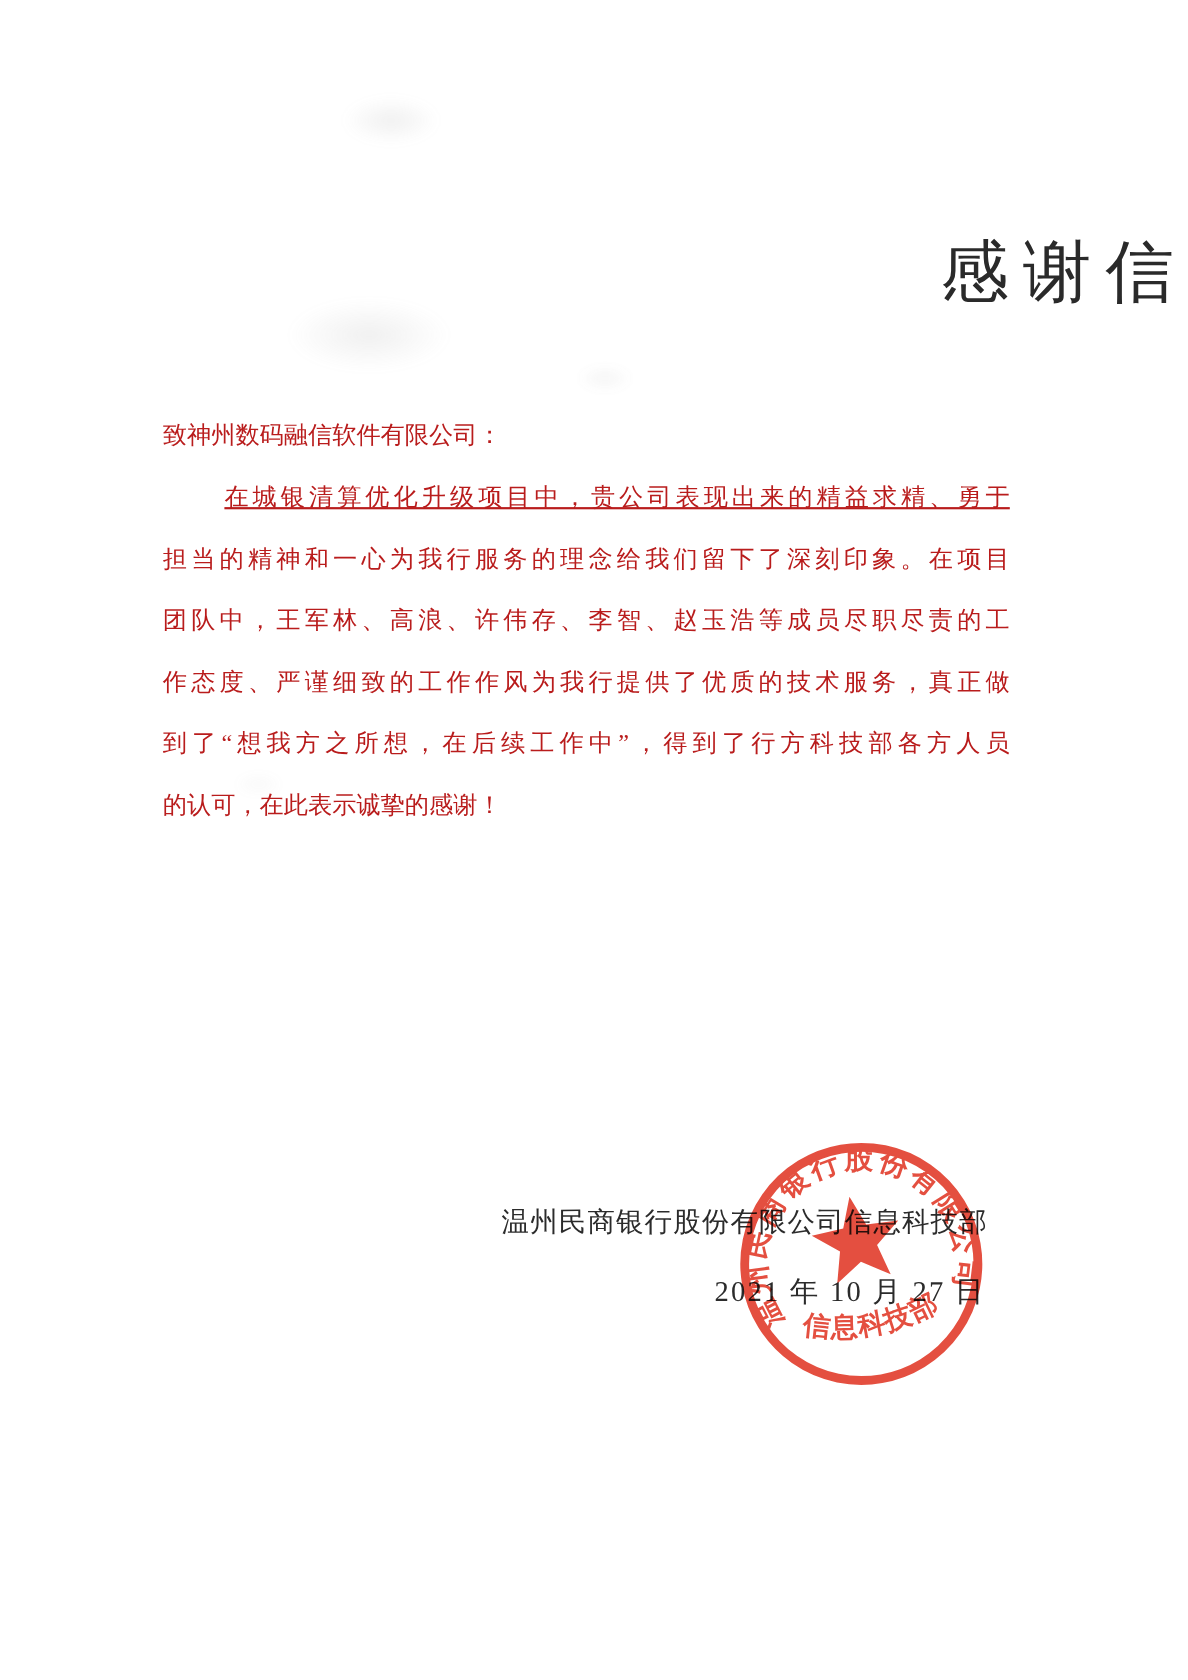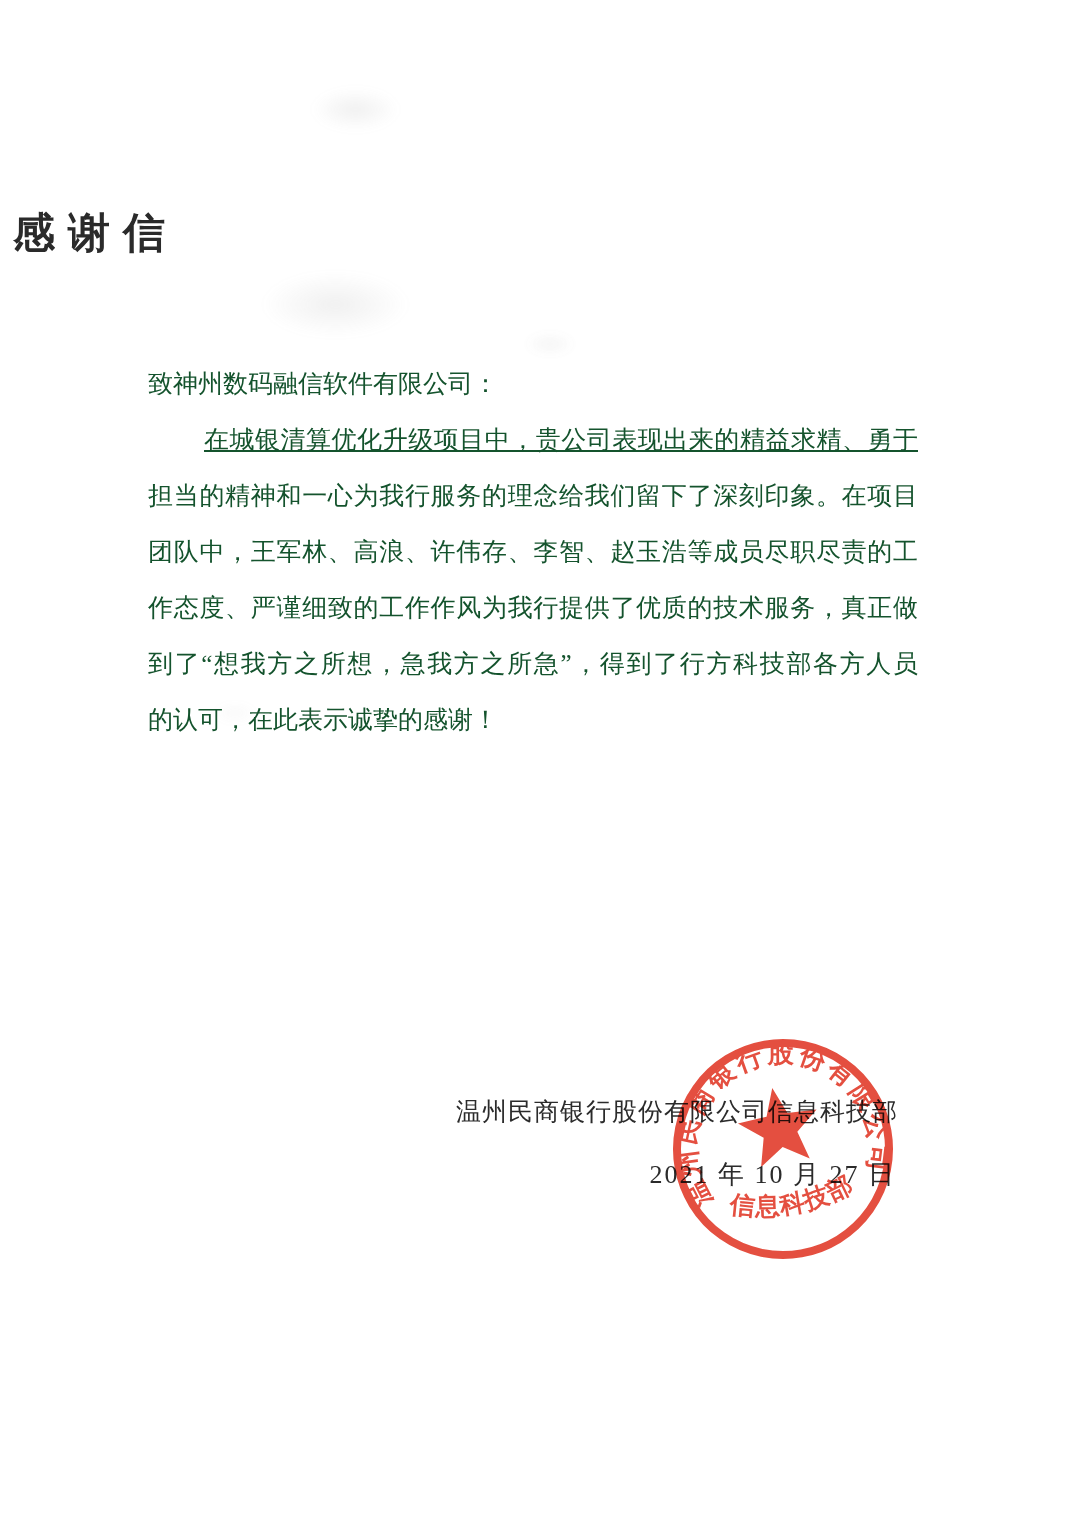--- a/index.html
+++ b/index.html
@@ -33,35 +33,35 @@
   .a1 { left: 238px; top: 262px; width: 195px; height: 85px; }
   .a2 { left: 298px; top: 82px;  width: 115px; height: 55px; }
   .a3 { left: 515px; top: 328px; width: 70px;  height: 32px; opacity: .7; }
   .a4 { left: 205px; top: 700px; width: 60px;  height: 26px; opacity: .5; }
 
   .doc-title {
     position: absolute;
     top: 205px;
     left: 0;
     width: 1080px;
-    text-align: left;
-    font-size: 42px;
-    font-weight: bold;
+    text-align: right;
+    font-size: 62px;
+    font-weight: normal;
     letter-spacing: 13px;
     text-indent: 13px; 
     color: #2a2a2a;
   }
 
   .letter-body {
     position: absolute;
     left: 148px;
-    top: 356px;
+    top: 368px;
     width: 770px;
-    font-size: 25px;
-    color: #14532d;
+    font-size: 22px;
+    color: #b91c1c;
   }
   .line {
     height: 56px;
     line-height: 56px;
     text-align: justify;
     text-align-last: justify;
     white-space: nowrap;
   }
   .line.indent { padding-left: 56px; text-decoration: underline; }
   .line.last-line, .line.salutation { text-align-last: left; }
@@ -127,21 +127,21 @@
     <div class="line salutation">致神州数码融信软件有限公司：</div>
 
     <div class="line indent">在城银清算优化升级项目中，贵公司表现出来的精益求精、勇于</div>
 
     <div class="line">担当的精神和一心为我行服务的理念给我们留下了深刻印象。在项目</div>
 
     <div class="line"><span>团队中，</span><span class="underlined">王军林、高浪、许伟存、李智、赵玉浩</span><span>等成员尽职尽责的工</span></div>
 
     <div class="line">作态度、严谨细致的工作作风为我行提供了优质的技术服务，真正做</div>
 
-    <div class="line">到了“想我方之所想，急我方之所急”，得到了行方科技部各方人员</div>
+    <div class="line">到了“想我方之所想，在后续工作中”，得到了行方科技部各方人员</div>
 
     <div class="line last-line">的认可，在此表示诚挚的感谢！</div>
 
 
   </div>
 
   <div class="signature-block">
     <div class="signature-line">温州民商银行股份有限公司信息科技部</div>
     <div class="date-line">2021 年 10 月 27 日</div>
   </div>

